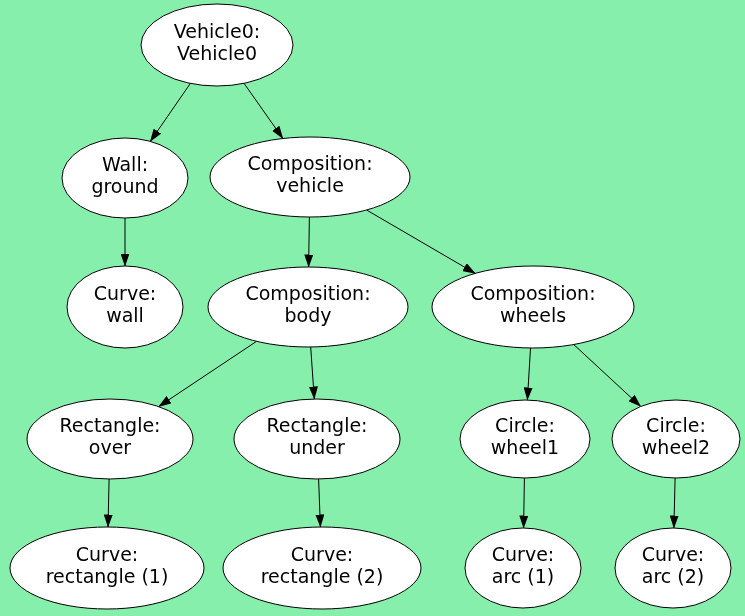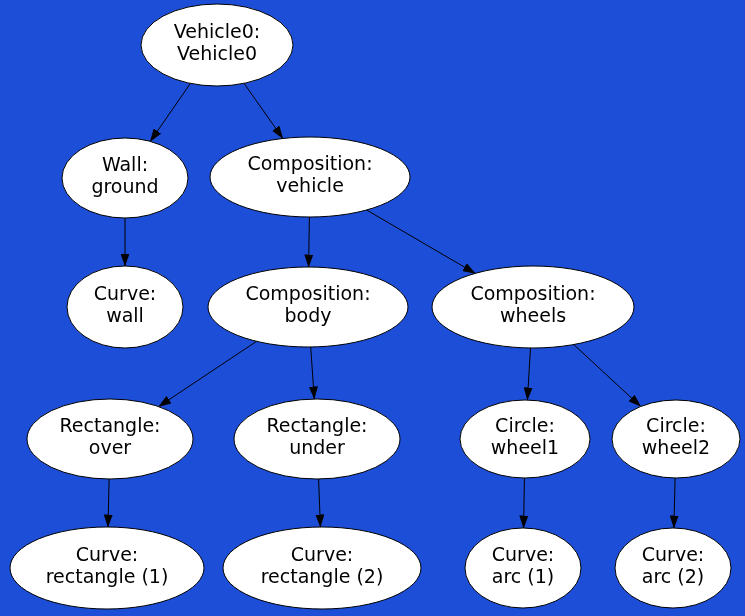--- a/index.html
+++ b/index.html
@@ -3,21 +3,21 @@
 <meta charset="utf-8">
 <style>
   html, body {
     margin: 0;
     padding: 0;
     background: #ffffff;
   }
   .graph-page {
     width: 745px;
     height: 616px;
-    background: #1d4ed8;
+    background: #86efac;
     position: relative;
     overflow: hidden;
   }
   svg text {
     font-family: "DejaVu Sans", "Liberation Sans", sans-serif;
     font-size: 19px;
     fill: #000000;
     text-anchor: middle;
   }
   svg ellipse {

